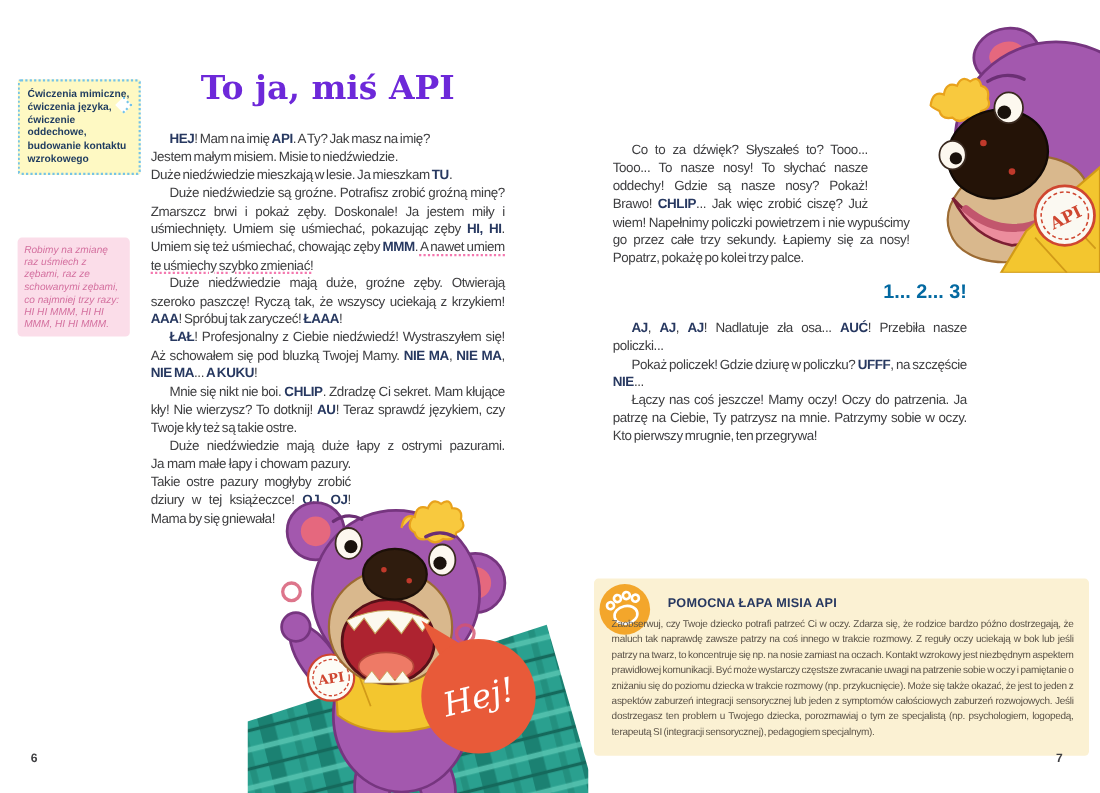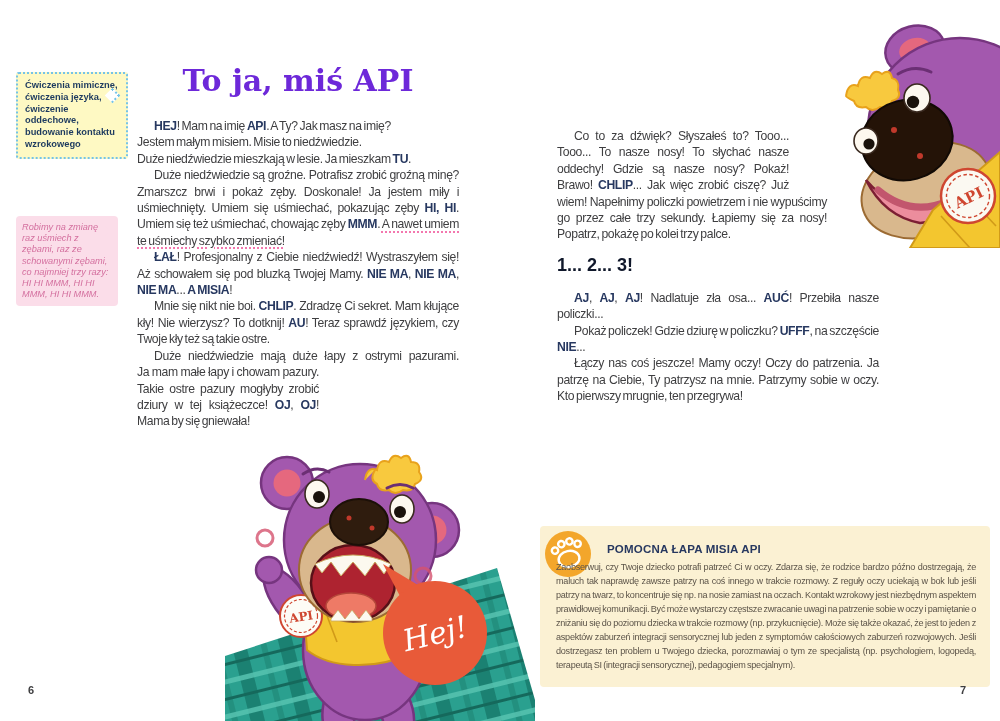--- a/index.html
+++ b/index.html
@@ -23,21 +23,21 @@
   }
   .indent{text-indent:17px;}
   .jlast{text-align-last:justify;}
   .em{font-weight:bold;color:#273860;}
   .ul{
     text-decoration-line:underline;text-decoration-style:dotted;
     text-decoration-color:#f377ae;text-decoration-thickness:2px;
     text-underline-offset:3px;
   }
   .countdown{
-    text-align:left;font-weight:bold;color:#0f172a;
+    text-align:right;font-weight:bold;color:#0369a1;
     font-size:18px;margin:12px 0 14px 0;
   }
   
   .float-claws{float:right;width:140px;height:86px;}
   .float-corner-a{float:right;width:90px;height:64px;}
   .float-corner-b{float:right;clear:right;width:52px;height:33px;}
   
   .callout-blue{
     position:absolute;left:16px;top:72px;width:94px;
     padding:6px 7px;background:#fef9c3;
@@ -94,21 +94,22 @@
 
 <div class="callout-pink">Robimy na zmianę raz uśmiech z zębami, raz ze schowanymi zębami, co najmniej trzy razy: HI HI MMM, HI HI MMM, HI HI MMM.</div>
 <div class="callout-pink-tail"></div>
 
 <div class="col col-left">
   <div class="page-title">To ja, miś API</div>
   <div class="para indent"><span class="em">HEJ</span><span>! Mam na imię </span><span class="em">API</span><span>. A Ty? Jak masz na imię?</span></div>
   <div class="para"><span>Jestem małym misiem. Misie to niedźwiedzie.</span></div>
   <div class="para"><span>Duże niedźwiedzie mieszkają w lesie. Ja mieszkam </span><span class="em">TU</span><span>.</span></div>
   <div class="para indent"><span>Duże niedźwiedzie są groźne. Potrafisz zrobić groźną minę? Zmarszcz brwi i pokaż zęby. Doskonale! Ja jestem miły i uśmiechnięty. Umiem się uśmiechać, pokazując zęby </span><span class="em">HI, HI</span><span>. Umiem się też uśmiechać, chowając zęby </span><span class="em">MMM</span><span>. </span><span class="ul">A nawet umiem te uśmiechy szybko zmieniać!</span></div>
-  <div class="para indent"><span class="em">ŁAŁ</span><span>! Profesjonalny z Ciebie niedźwiedź! Wystraszyłem się! Aż schowałem się pod bluzką Twojej Mamy. </span><span class="em">NIE MA</span><span>, </span><span class="em">NIE MA</span><span>, </span><span class="em">NIE MA</span><span>... </span><span class="em">A MISIA</span><span>!</span></div>
+  <div class="para indent"><span>Duże niedźwiedzie mają duże, groźne zęby. Otwierają szeroko paszczę! Ryczą tak, że wszyscy uciekają z krzykiem! </span><span class="em">AAA</span><span>! Spróbuj tak zaryczeć! </span><span class="em">ŁAAA</span><span>!</span></div>
+  <div class="para indent"><span class="em">ŁAŁ</span><span>! Profesjonalny z Ciebie niedźwiedź! Wystraszyłem się! Aż schowałem się pod bluzką Twojej Mamy. </span><span class="em">NIE MA</span><span>, </span><span class="em">NIE MA</span><span>, </span><span class="em">NIE MA</span><span>... </span><span class="em">A KUKU</span><span>!</span></div>
   <div class="para indent"><span>Mnie się nikt nie boi. </span><span class="em">CHLIP</span><span>. Zdradzę Ci sekret. Mam kłujące kły! Nie wierzysz? To dotknij! </span><span class="em">AU</span><span>! Teraz sprawdź językiem, czy Twoje kły też są takie ostre.</span></div>
   <div class="para indent jlast"><span>Duże niedźwiedzie mają duże łapy z ostrymi pazurami.</span></div>
   <div class="float-claws"></div>
   <div class="para"><span>Ja mam małe łapy i chowam pazury. Takie ostre pazury mogłyby zrobić dziury w tej książeczce! </span><span class="em">OJ</span><span>, </span><span class="em">OJ</span><span>! Mama by się gniewała!</span></div>
 </div>
 
 <div class="col col-right">
   <div class="float-corner-a"></div>
   <div class="float-corner-b"></div>
   <div class="para indent"><span>Co to za dźwięk? Słyszałeś to? Tooo... Tooo... To nasze nosy! To słychać nasze oddechy! Gdzie są nasze nosy? Pokaż! Brawo! </span><span class="em">CHLIP</span><span>... Jak więc zrobić ciszę? Już wiem! Napełnimy policzki powietrzem i nie wypuścimy go przez całe trzy sekundy. Łapiemy się za nosy! Popatrz, pokażę po kolei trzy palce.</span></div>

